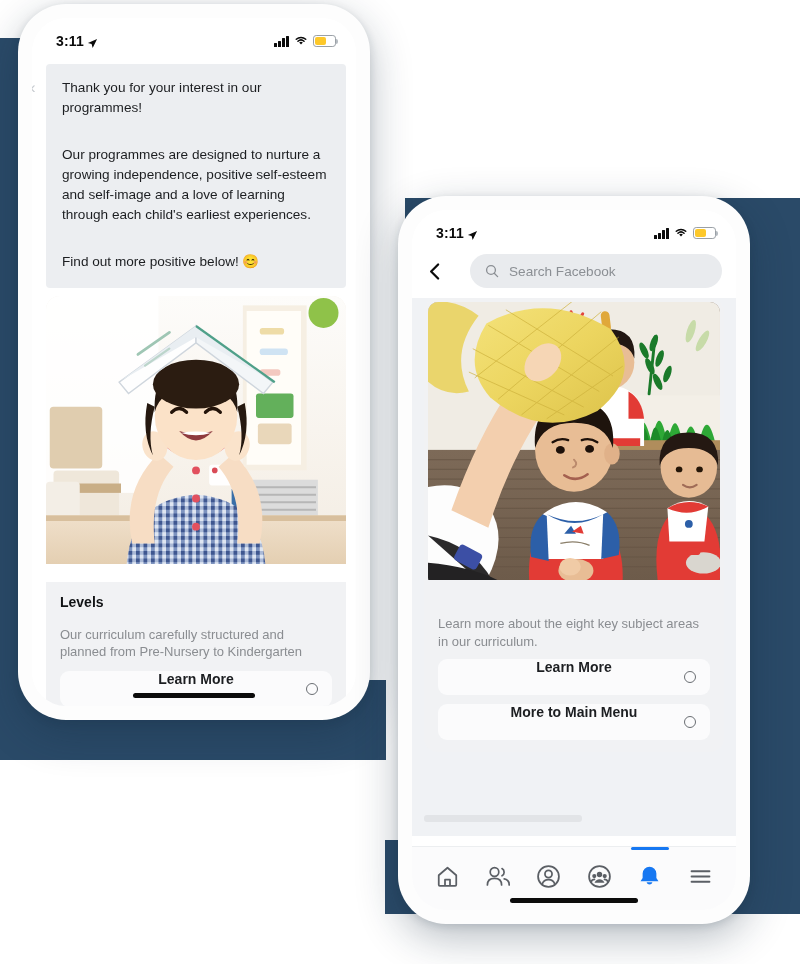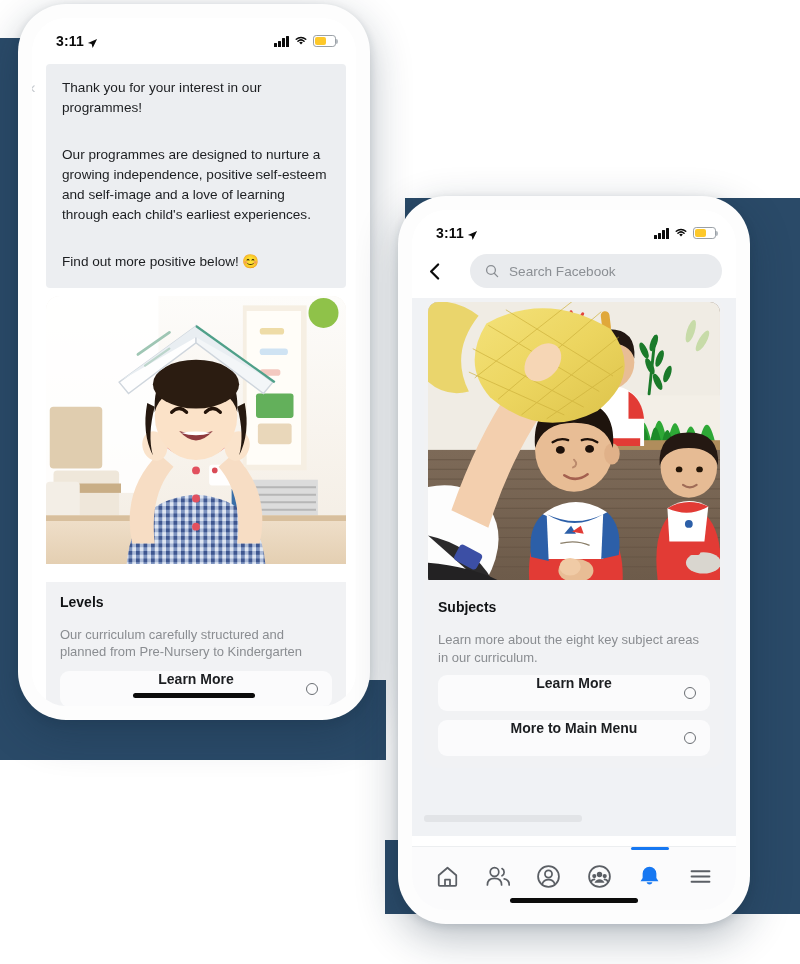--- a/index.html
+++ b/index.html
@@ -493,21 +493,20 @@
                   <line x1="150" y1="-2" x2="48" y2="78"></line>
                     <line x1="200" y1="66" x2="122" y2="120"></line>
                 </g>
                 <path d="M0 0 q28 -4 52 14 q-30 38 -10 78 q-24 6 -42 -10 Z" fill="#e9d35e" opacity=".9"></path>
 
                 <ellipse cx="118" cy="62" rx="22" ry="16" fill="#f6d6b5" transform="rotate(-48 118 62)"></ellipse>
               </g>
             </svg>
           </div>
           <div class="card-body">
-            <div class="card-title">Subjects</div>
             <div class="card-sub">Learn more about the eight key subject areas in our curriculum.</div>
             <div class="cta">
               <span class="label">Learn More</span>
               <span class="ring"></span>
             </div>
             <div class="cta">
               <span class="label">More to Main Menu</span>
               <span class="ring"></span>
             </div>
           </div>

